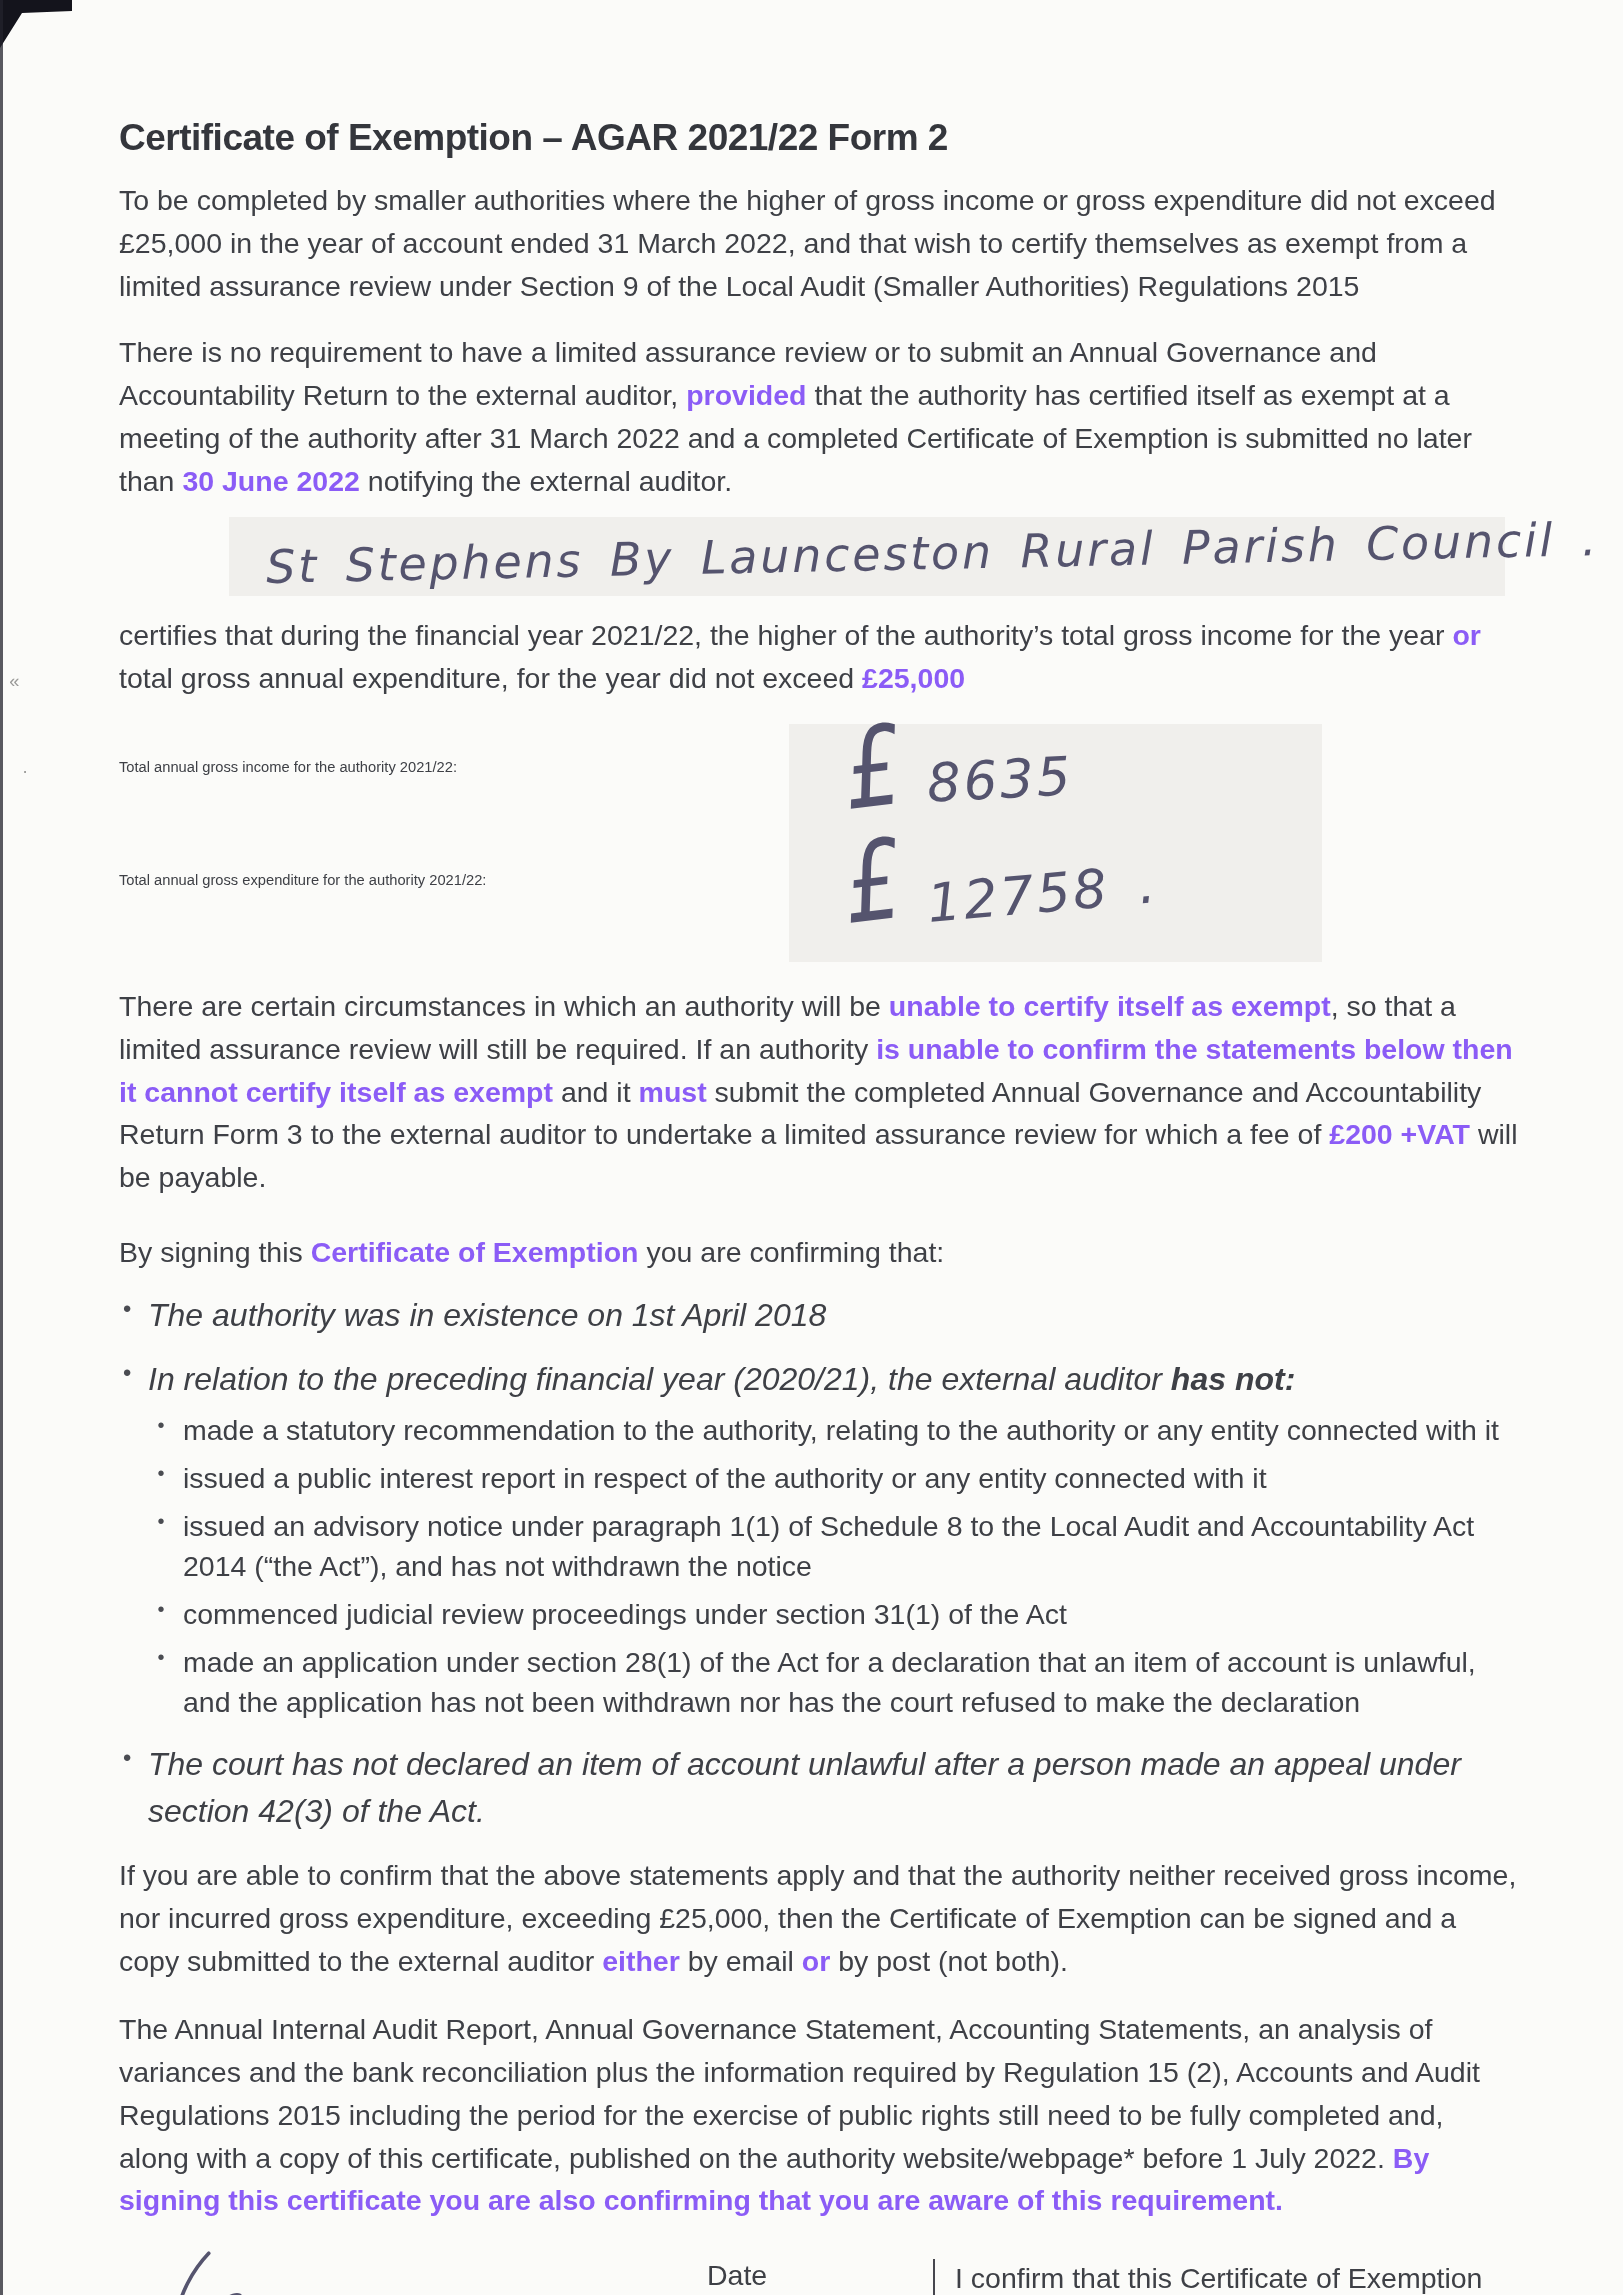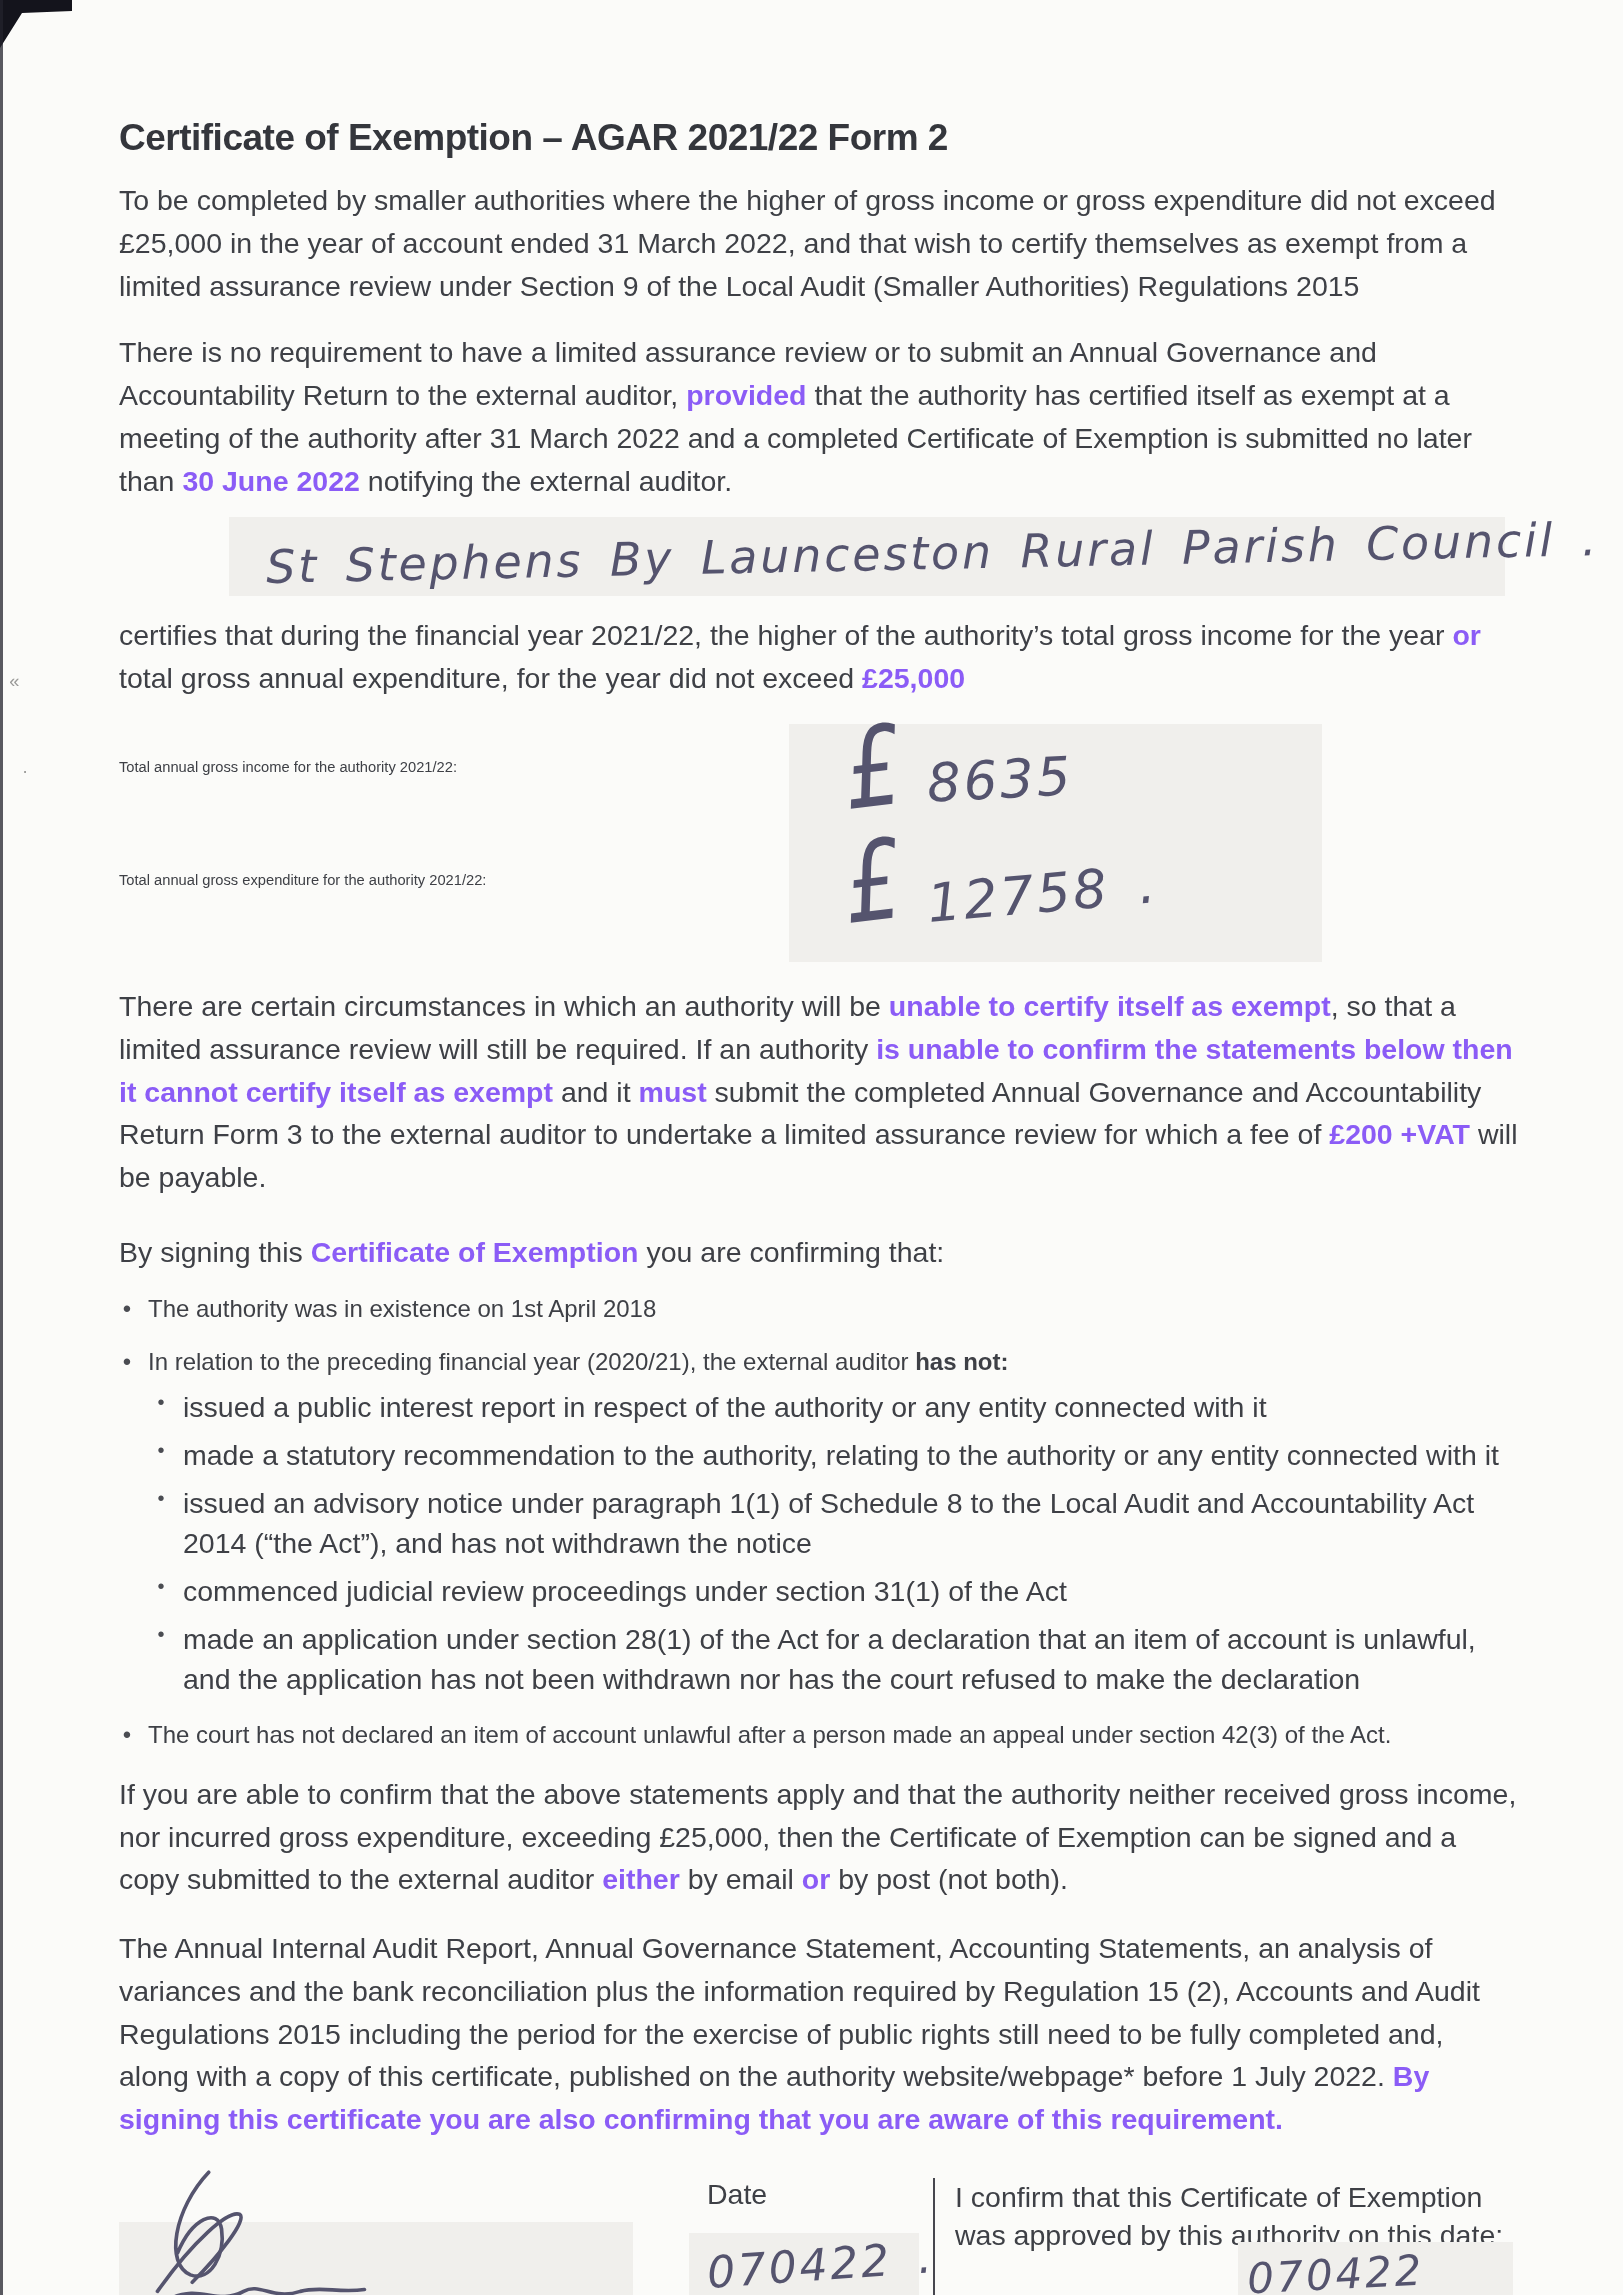--- a/index.html
+++ b/index.html
@@ -46,21 +46,21 @@
   .amount-row { position:relative; height:108px; margin-top:5.5px; }
   .amount-row.first { margin-top:33px; }
   .amount-label { position:absolute; left:0; top:26px; }
   .amount-row .band { left:670px; top:-9.2px; width:533px; height:125px; }
   .hw-pound { position:absolute; left:725px; top:-16.5px; font-size:88px; transform:rotate(-7deg) scaleY(1.25); }
   .amount-value { position:absolute; left:808px; top:16.5px; font-size:53px; transform:rotate(-3deg); }
   .amount-row.second .amount-value { transform:rotate(-5deg); }
 
   
   .bullets { margin-top:14.7px; }
-  .b1 { position:relative; padding-left:29px; font-size:24px; line-height:1.45; margin-top:18px; }
+  .b1 { position:relative; padding-left:29px; font-size:32px; line-height:1.45; margin-top:18px;font-style:italic; }
   .b1::before { content:"•"; position:absolute; left:3.7px; top:0; font-size:24px; color:#4a4c52; }
   .subs { margin:5.5px 0 0 33px; }
   .b2 { position:relative; padding-left:31px; font-size:28.5px; line-height:1.4; margin-top:8.3px; }
   .b2::before { content:"•"; position:absolute; left:5.5px; top:0; font-size:20px; color:#4a4c52; }
 
   
   .sig-grid { display:grid; grid-template-columns:588px 226px 1fr; margin-top:37px; }
   .sig-cell { position:relative; font-size:28.5px; }
   .rowA { height:195px; }
   .col3 { border-left:2.8px solid #46464e; padding-left:20px; }
@@ -112,22 +112,22 @@
     </div>
 
     <p class="para p-circumstances"><span>There are certain circumstances in which an authority will be </span><b>unable to certify itself as exempt</b><span>, so that a limited assurance review will still be required. If an authority </span><b>is unable to confirm the statements below then it cannot certify itself as exempt</b><span> and it </span><b>must</b><span> submit the completed Annual Governance and Accountability Return Form 3 to the external auditor to undertake a limited assurance review for which a fee of </span><b>£200 +VAT</b><span> will be payable.</span></p>
 
     <p class="para p-bysigning"><span>By signing this </span><b>Certificate of Exemption</b><span> you are confirming that:</span></p>
 
     <div class="bullets">
       <div class="b1">The authority was in existence on 1st April 2018</div>
       <div class="b1"><span>In relation to the preceding financial year (2020/21), the external auditor </span><b>has not:</b></div>
       <div class="subs">
+        <div class="b2">made a statutory recommendation to the authority, relating to the authority or any entity connected with it</div>
         <div class="b2">issued a public interest report in respect of the authority or any entity connected with it</div>
-        <div class="b2">made a statutory recommendation to the authority, relating to the authority or any entity connected with it</div>
         <div class="b2">issued an advisory notice under paragraph 1(1) of Schedule 8 to the Local Audit and Accountability Act 2014 (“the Act”), and has not withdrawn the notice</div>
         <div class="b2">commenced judicial review proceedings under section 31(1) of the Act</div>
         <div class="b2">made an application under section 28(1) of the Act for a declaration that an item of account is unlawful, and the application has not been withdrawn nor has the court refused to make the declaration</div>
       </div>
       <div class="b1">The court has not declared an item of account unlawful after a person made an appeal under section 42(3) of the Act.</div>
     </div>
 
     <p class="para p-confirm"><span>If you are able to confirm that the above statements apply and that the authority neither received gross income, nor incurred gross expenditure, exceeding £25,000, then the Certificate of Exemption can be signed and a copy submitted to the external auditor </span><b>either</b><span> by email </span><b>or</b><span> by post (not both).</span></p>
 
     <p class="para p-audit"><span>The Annual Internal Audit Report, Annual Governance Statement, Accounting Statements, an analysis of variances and the bank reconciliation plus the information required by Regulation 15 (2), Accounts and Audit Regulations 2015 including the period for the exercise of public rights still need to be fully completed and, along with a copy of this certificate, published on the authority website/webpage* before 1 July 2022. </span><b>By signing this certificate you are also confirming that you are aware of this requirement.</b></p>

